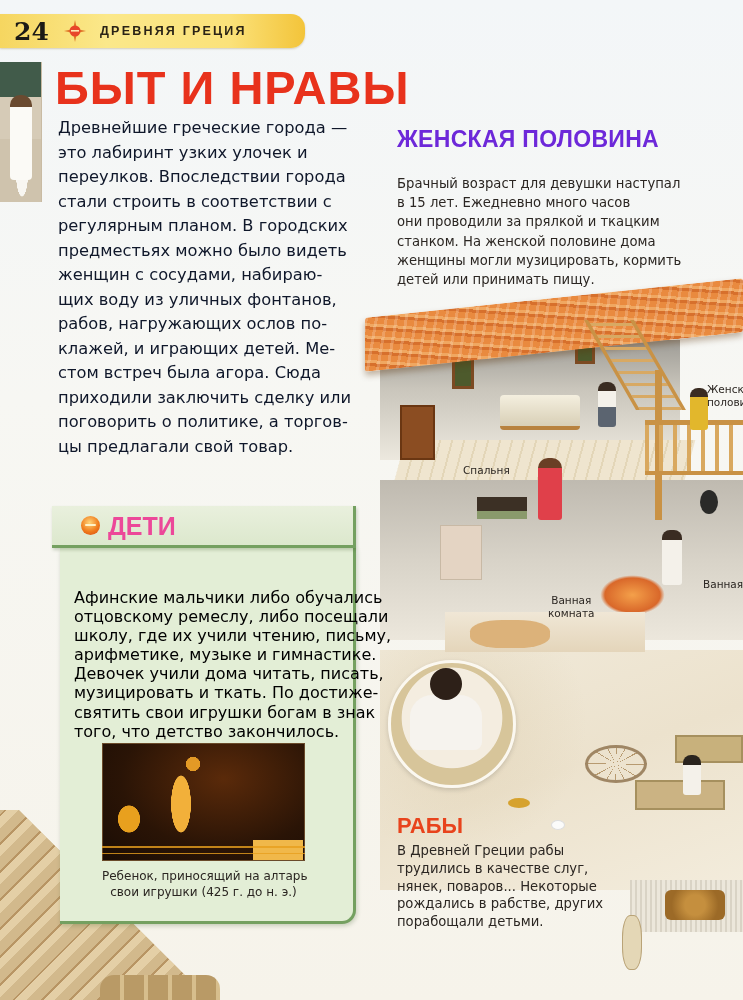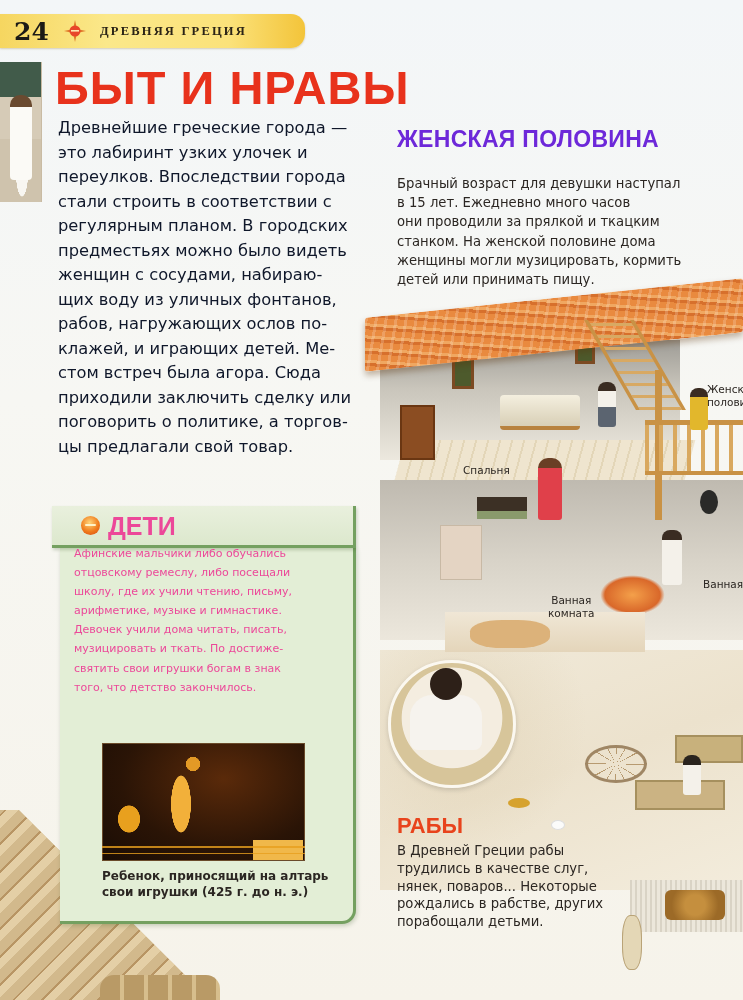--- a/index.html
+++ b/index.html
@@ -19,21 +19,21 @@
     border-radius: 0 14px 14px 0;
     box-shadow: 0 1px 2px rgba(120,90,0,0.25);
   }
   .page-number {
     left: 14px; top: 14px; height: 34px; line-height: 36px;
     font-family: "DejaVu Serif", serif; font-weight: bold; font-size: 25px; color: #1c1a16;
   }
   .section-emblem { left: 64px; top: 20px; width: 22px; height: 22px; }
   .section-title {
     left: 100px; top: 14px; height: 34px; line-height: 35px;
-    font-family: Liberation Serif, serif; font-weight: bold; font-size: 12.5px;
+    font-family: Liberation Sans, sans-serif; font-weight: bold; font-size: 12.5px;
     letter-spacing: 2.2px; color: #2a2316;
   }
 
   
   .corner-photo {
     left: 0; top: 62px; width: 42px; height: 140px;
     background:
       radial-gradient(ellipse 10px 40px at 22px 110px, #f8f6f1 60%, transparent 62%),
       linear-gradient(180deg, #415b4a 0 25%, #d6cbb7 25% 55%, #cfc3ad 55% 100%);
     border-right: 1px solid #c9bba3;
@@ -192,39 +192,39 @@
     background: radial-gradient(circle at 45% 35%, #ffd57a 0%, #f07c1c 55%, #d4430f 100%);
   }
   .kids-bullet::after {
     content: ""; position: absolute; left: 4px; top: 8px; width: 11px; height: 2px; background: #fff3c8; border-radius: 1px;
   }
   .kids-heading {
     left: 108px; top: 510px; font-family: "Liberation Sans", sans-serif; font-weight: bold;
     font-size: 25px; color: #ec4899; line-height: 32px;
   }
   .kids-text {
-    left: 74px; top: 544px; width: 280px;
-    font-size: 11px; line-height: 19.1px; color: #ec4899;
+    left: 74px; top: 588px; width: 280px;
+    font-size: 16px; line-height: 19.1px; color: #000000;
   }
   .kids-text span { display: block; white-space: nowrap; }
 
   .vase-image {
     left: 102px; top: 743px; width: 203px; height: 118px;
     background:
       radial-gradient(ellipse 18px 22px at 26px 75px, #e8a01e 60%, transparent 63%),
       radial-gradient(ellipse 14px 40px at 78px 60px, #f2b03a 70%, transparent 72%),
       radial-gradient(ellipse 10px 10px at 90px 20px, #e39a26 70%, transparent 72%),
       linear-gradient(180deg, transparent 0 62%, #f0b84a 62% 100%) 150px 60px / 50px 58px no-repeat,
       radial-gradient(ellipse at 60% 30%, #5a2a0a 0%, #2a1406 60%, #1a0c04 100%);
     border: 1px solid #6a4a2a;
   }
   .vase-rim { left: 102px; top: 846px; width: 203px; height: 8px; border-top: 2px solid #e8a01e; border-bottom: 1px solid #e8a01e; opacity: 0.8; }
   .vase-caption {
     left: 102px; top: 869px; width: 203px; text-align: center;
-    font-size: 12px; line-height: 15.5px; color: #2b2622; font-weight: bold;
+    font-size: 12px; line-height: 15.5px; color: #2b2622;
   }
   .vase-caption span { display: block; white-space: nowrap; }
 
   
   .tiles {
     left: -10px; top: 810px; width: 240px; height: 210px;
     background:
       repeating-linear-gradient(135deg, #d2b98c 0 10px, #b89564 10px 12px, #e4cfa6 12px 20px),
       #cdb485;
     clip-path: polygon(0 0, 12% 0, 100% 100%, 0 100%);

